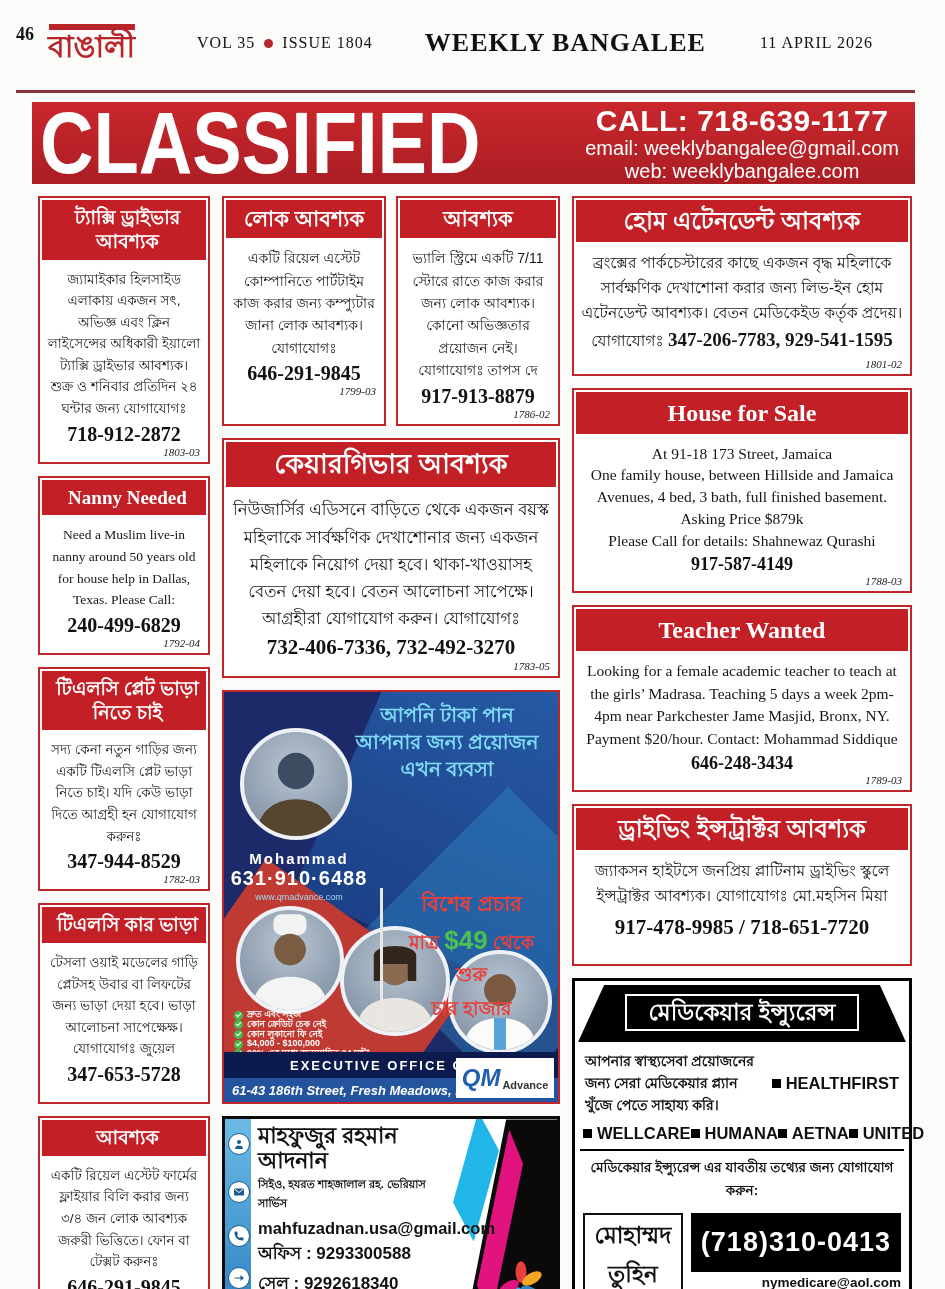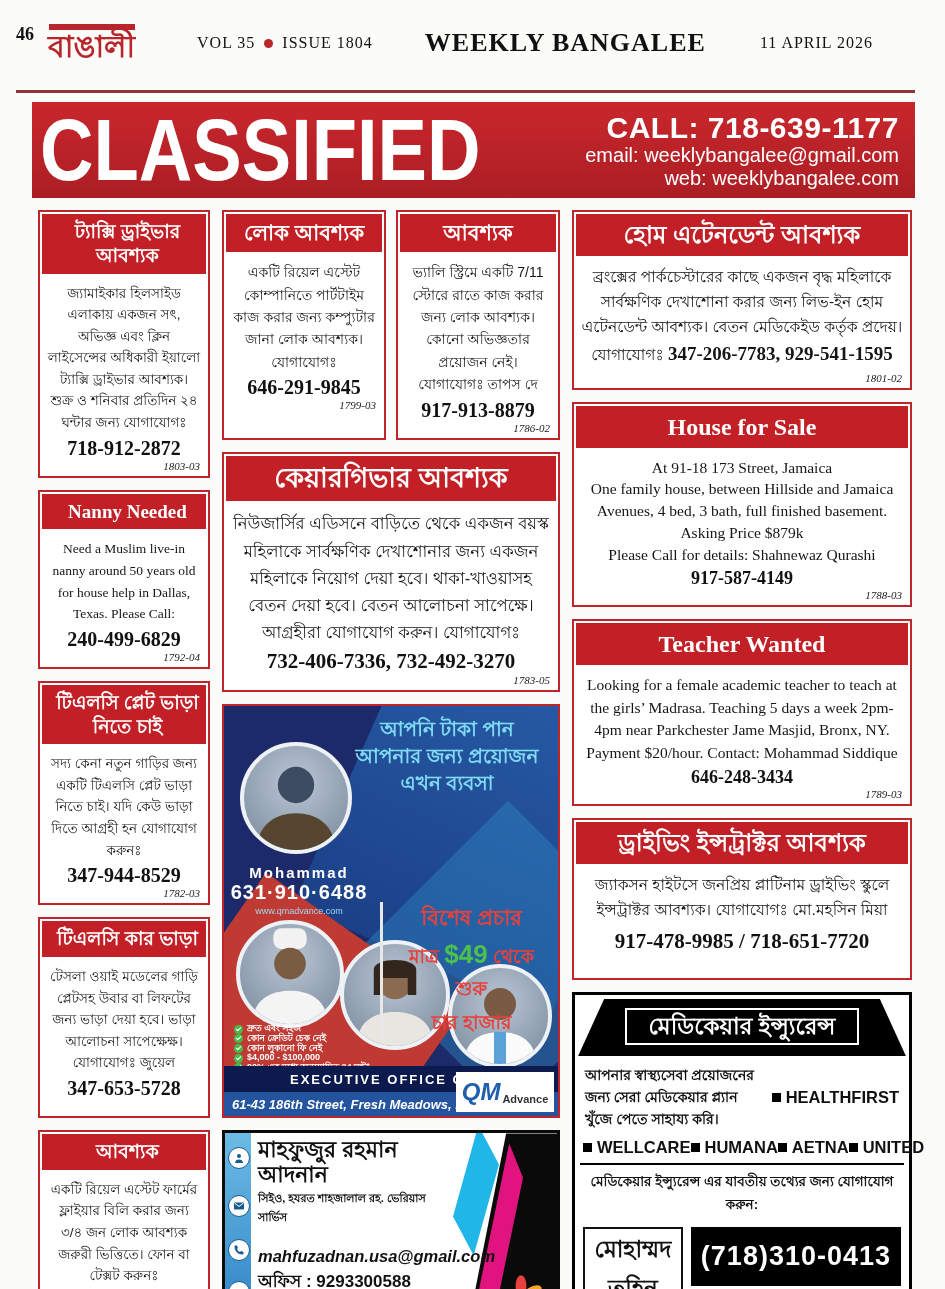--- a/index.html
+++ b/index.html
@@ -15,28 +15,28 @@
   .page-num{font-family:"Liberation Serif",serif;font-weight:700;font-size:18px;align-self:flex-start;}
   .paper-logo{display:flex;flex-direction:column;align-items:center;line-height:1;margin-left:6px;}
   .paper-logo .strip{width:86px;height:6px;background:#b8262b;margin-bottom:2px;}
   .paper-logo .btxt{color:#b8262b;font-weight:800;font-size:30px;font-family:"Liberation Serif",serif;}
   .vol-issue{font-family:"Liberation Serif",serif;font-size:16px;letter-spacing:1px;margin-left:54px;display:flex;align-items:center;gap:9px;}
   .red-dot{width:9px;height:9px;border-radius:50%;background:#b8262b;display:inline-block;}
   .masthead{font-family:"Liberation Serif",serif;font-weight:700;font-size:26px;letter-spacing:1px;margin-left:44px;}
   .issue-date{font-family:"Liberation Serif",serif;font-size:16px;letter-spacing:1px;margin-left:46px;}
   
   .banner{
-    margin:9px 30px 0 32px;height:96px;background:linear-gradient(180deg,#c9272c,#ab1e24);
+    margin:9px 30px 0 32px;height:82px;background:linear-gradient(180deg,#c9272c,#ab1e24);
     display:flex;align-items:center;justify-content:space-between;padding:0 16px 0 8px;
   }
   .banner-title{
     color:#fff;font-weight:800;font-size:78px;line-height:.85;letter-spacing:0;
     transform:scale(.95,1.12);transform-origin:left center;
   }
-  .banner-contact{color:#fff;text-align:right;line-height:1.12;}
+  .banner-contact{color:#fff;text-align:center;line-height:1.12;}
   .banner-call{font-size:30px;font-weight:800;letter-spacing:.5px;}
   .banner-email,.banner-web{font-size:20px;}
   
   .columns{display:flex;gap:12px;margin:12px 33px 0 38px;align-items:flex-start;}
   .col{display:flex;flex-direction:column;gap:12px;}
   .col-left{width:172px;}
   .col-mid{width:338px;}
   .col-right{flex:1;min-width:0;}
   .mid-row{display:flex;gap:10px;}
   .mid-row .cad{flex:1;}
@@ -96,21 +96,21 @@
   .adn-strip{position:absolute;left:0;top:0;bottom:0;width:26px;background:linear-gradient(180deg,#6cbbe6,#2a7fc0);z-index:2;}
   .adn-ic{position:absolute;left:3px;width:20px;height:20px;border-radius:50%;background:#fff;border:1.5px solid #195c90;display:flex;align-items:center;justify-content:center;z-index:3;}
   .adn-ic svg{width:12px;height:12px;display:block;}
   .adn-black{position:absolute;right:0;top:0;bottom:0;width:106px;background:#0a0a0a;clip-path:polygon(52% 0,100% 0,100% 100%,14% 100%);z-index:1;}
   .adn-pink{position:absolute;right:34px;top:10px;width:46px;height:190px;background:#e1147f;clip-path:polygon(70% 0,100% 18%,30% 100%,0 82%);z-index:2;}
   .adn-blue{position:absolute;right:58px;top:-8px;width:46px;height:130px;background:#21b6e8;clip-path:polygon(55% 0,100% 30%,45% 100%,0 70%);z-index:1;}
   .adn-flower{position:absolute;right:10px;bottom:12px;width:52px;height:52px;z-index:4;}
   .adn-body{position:absolute;left:33px;top:5px;right:100px;z-index:3;}
   .adn-name{font-size:22px;font-weight:800;line-height:1.1;}
   .adn-sub{font-size:11px;margin-top:3px;font-weight:600;}
-  .adn-mail{font-size:16.5px;font-weight:800;margin-top:19px;font-style:italic;}
+  .adn-mail{font-size:16.5px;font-weight:800;margin-top:5px;}
   .adn-line{font-size:17px;font-weight:800;margin-top:2px;}
   .adn-serv{font-size:11.5px;line-height:1.5;margin-top:4px;font-weight:600;}
   
   .med{border:3px solid #000;background:#fff;position:relative;text-align:center;}
   .med-band{margin:4px 3px 0;background:#000;clip-path:polygon(8% 0,92% 0,100% 100%,0 100%);padding:9px 0 11px;display:flex;justify-content:center;}
   .med-title{border:2px solid #fff;color:#fff;font-size:23px;font-weight:800;padding:3px 22px;line-height:1.2;}
   .med-row1{display:flex;align-items:center;gap:6px;padding:9px 10px 2px;}
   .med-body{flex:1;font-size:14px;font-weight:700;text-align:left;line-height:1.55;}
   .med-co{font-weight:800;font-size:16.5px;white-space:nowrap;display:flex;align-items:center;gap:5px;text-align:center;}
   .sq{width:9px;height:9px;background:#000;display:inline-block;}

